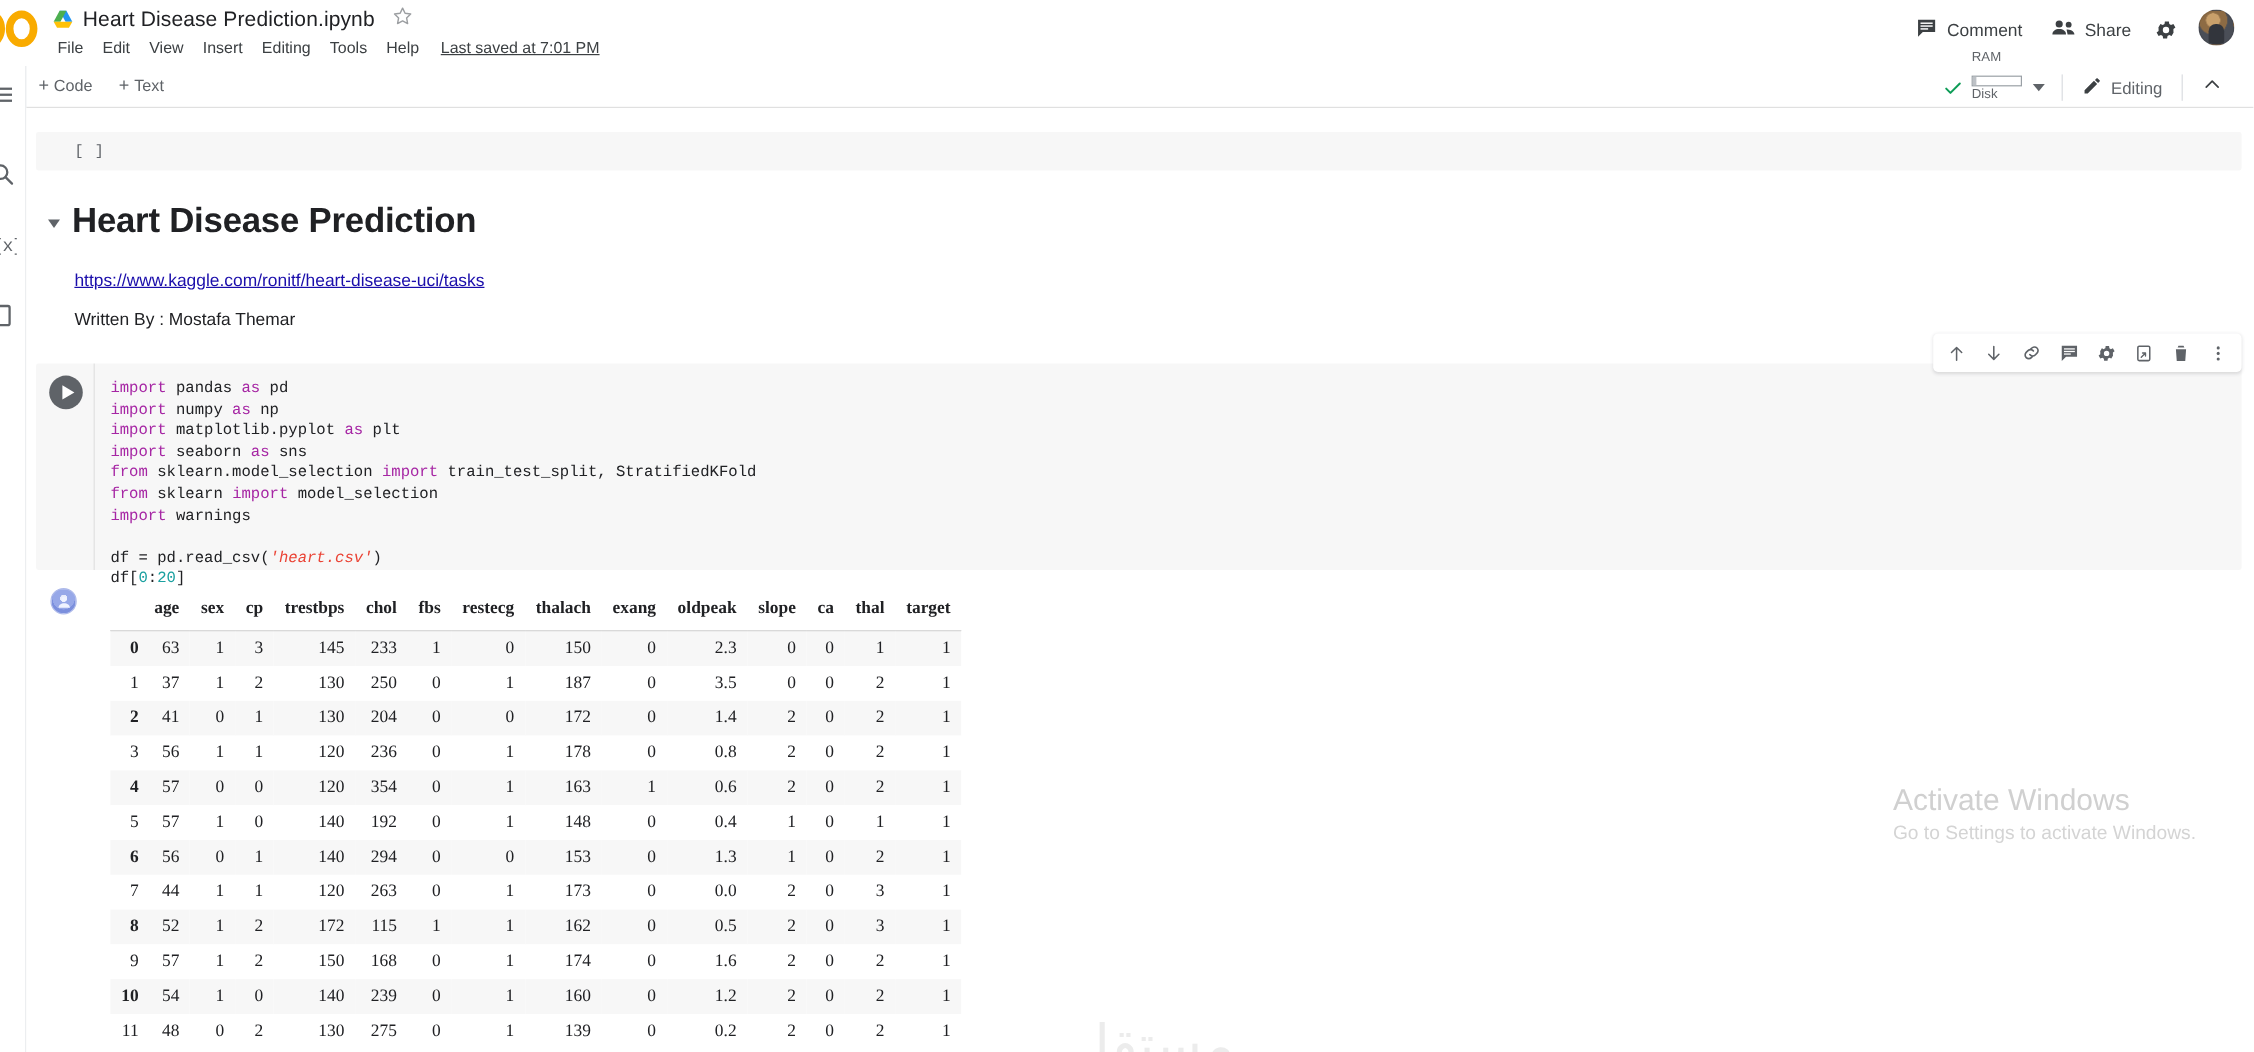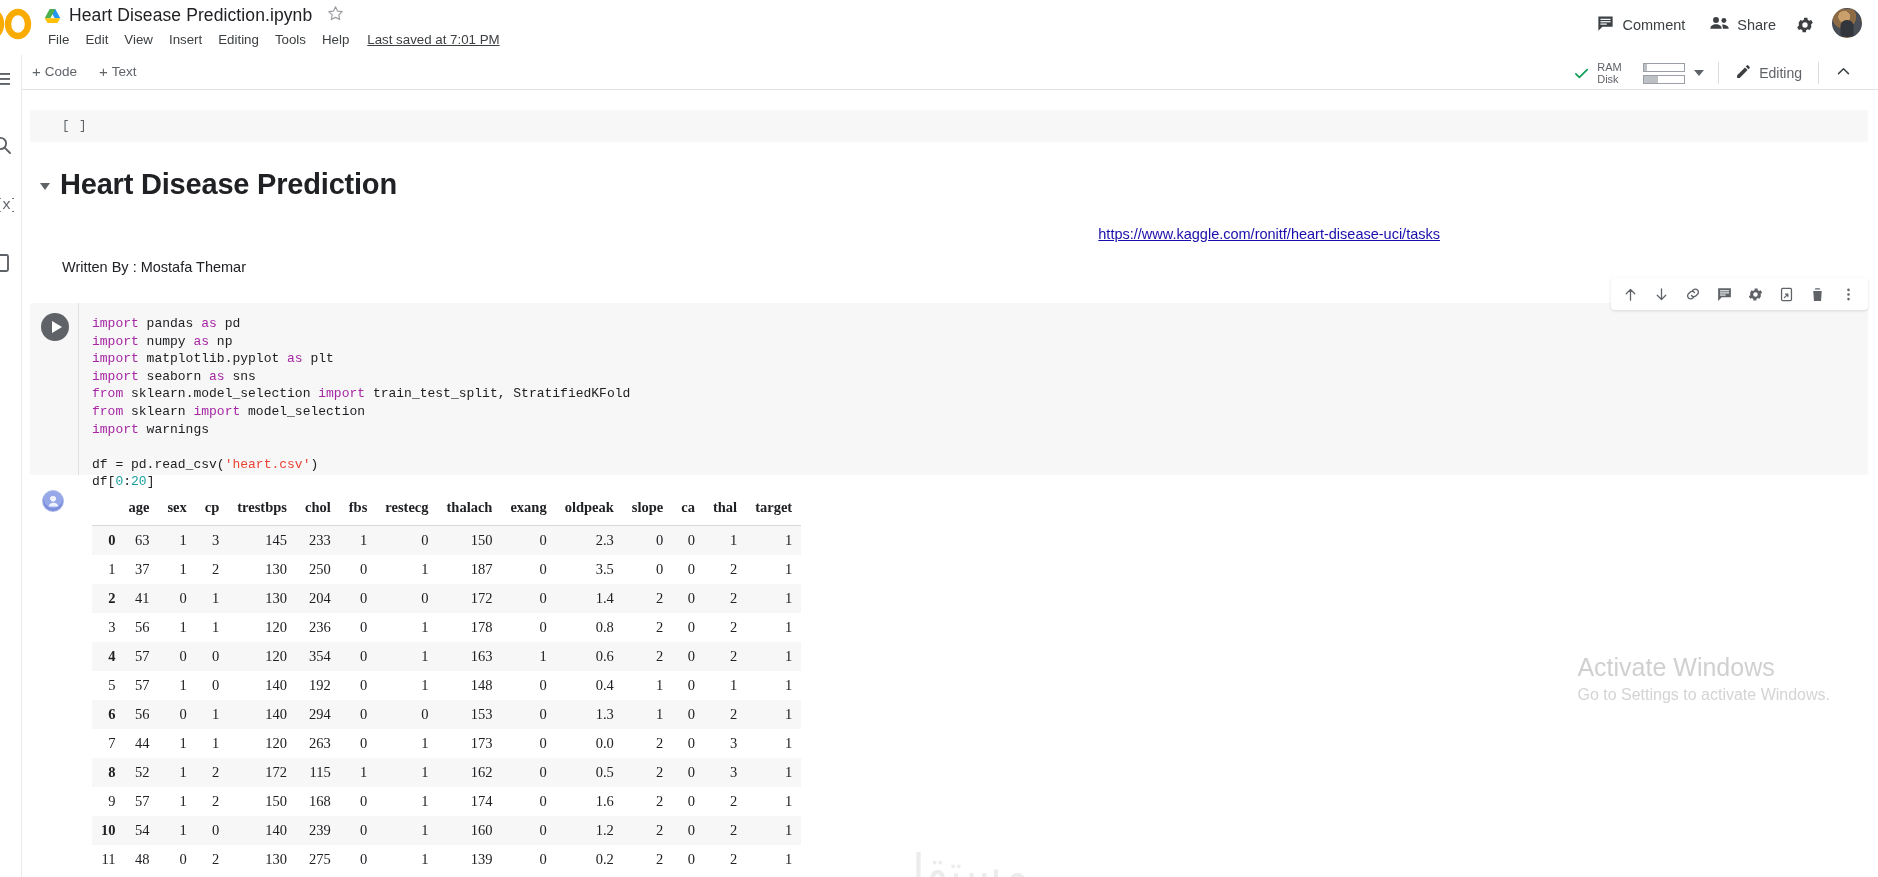--- a/index.html
+++ b/index.html
@@ -86,21 +86,21 @@
     position: absolute; right: 18px; top: 4px;
     display: flex; align-items: center; gap: 0px; height: 28px;
   }
   .ram-disk {
     display: flex; align-items: center; gap: 7px;
   }
   .check-ok {
     width: 17px; height: 17px; color: #0f9d58; display:block;
   }
   .meters { display: flex; flex-direction: column; gap: 2px; }
-  .meter-row { display: flex; align-items: flex-end; gap: 20px; }
+  .meter-row { display: flex; align-items: flex-start; gap: 10px; flex-direction: column; }
   .meter-label { font-size: 11px; color: #5f6368; width: 26px; text-align:left; line-height:10px;}
   .meter-bar {
     width: 42px; height: 9px; border: 1px solid #9aa0a6; background: #fff;
     position: relative;
   }
   .meter-fill { position:absolute; left:0; top:0; bottom:0; background: #bdc1c6; }
   .caret-down {
     margin-left: 9px; margin-right: 6px;
     width: 0; height: 0; border-left: 5px solid transparent; border-right: 5px solid transparent;
     border-top: 6px solid #5f6368;
@@ -144,21 +144,21 @@
   .md-caret {
     width: 0; height: 0; border-left: 5.5px solid transparent; border-right: 5.5px solid transparent;
     border-top: 7px solid #5f6368; margin-top: 4px;
   }
   .md-title {
     font-size: 29px; font-weight: 700; color: #202124; letter-spacing: -0.2px;
     font-family: "Liberation Sans", sans-serif;
   }
   .md-link {
     display: block; margin-top: 25px; margin-left: 22px;
-    font-size: 14.5px; color: #1a0dab; text-decoration: underline; text-align: right;
+    font-size: 14.5px; color: #1a0dab; text-decoration: underline;
   }
   .md-byline {
     display: block; margin-top: 17px; margin-left: 22px;
     font-size: 14.5px; color: #202124;
   }
 
   
   .code-cell {
     position: absolute; left: 8px; top: 213px; width: 1838px; height: 172px;
     background: #f7f7f7; border-radius: 2px;
@@ -176,21 +176,21 @@
   .code-bar {
     position: absolute; left: 48px; top: 0; bottom: 0; width: 1px; background: #e0e0e0;
   }
   pre.code {
     position: absolute; left: 62px; top: 12px; margin: 0;
     font-family: "Liberation Mono", monospace;
     font-size: 13px; line-height: 17.6px; color: #202124;
     white-space: pre;
   }
   .kw  { color: #a626a4; }
-  .str { color: #ea4335; }
+  .str { color: #ea4335; font-style: italic; }
   .num { color: #1aa0a0; }
 
   
   .cell-toolbar {
     position: absolute; right: 10px; top: 0px;
     display: flex; align-items: center; gap: 0px;
     background: #fff; border-radius: 4px;
     box-shadow: 0 1px 3px rgba(60,64,67,.16);
     padding: 2px 4px;
   }

